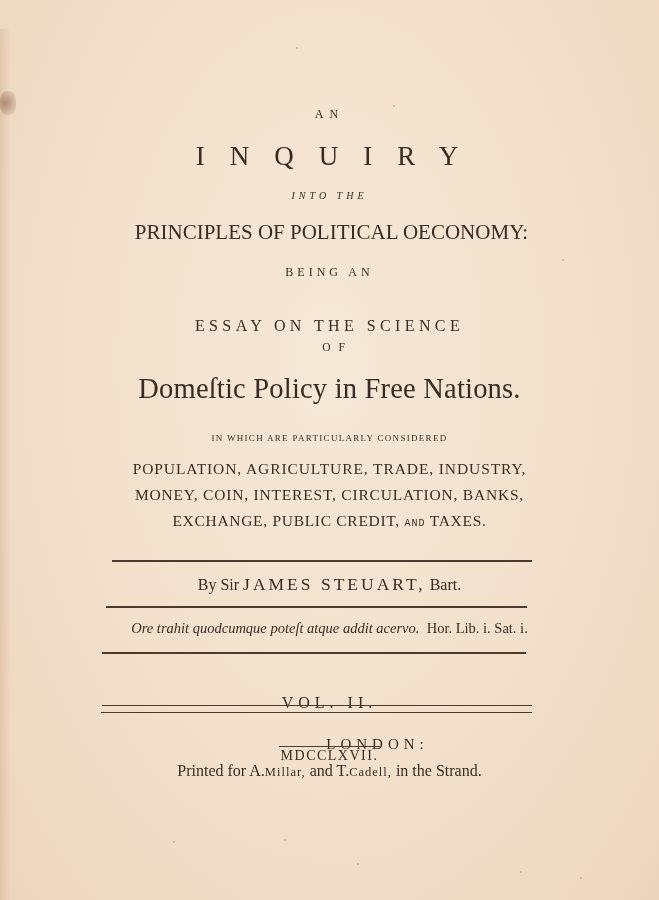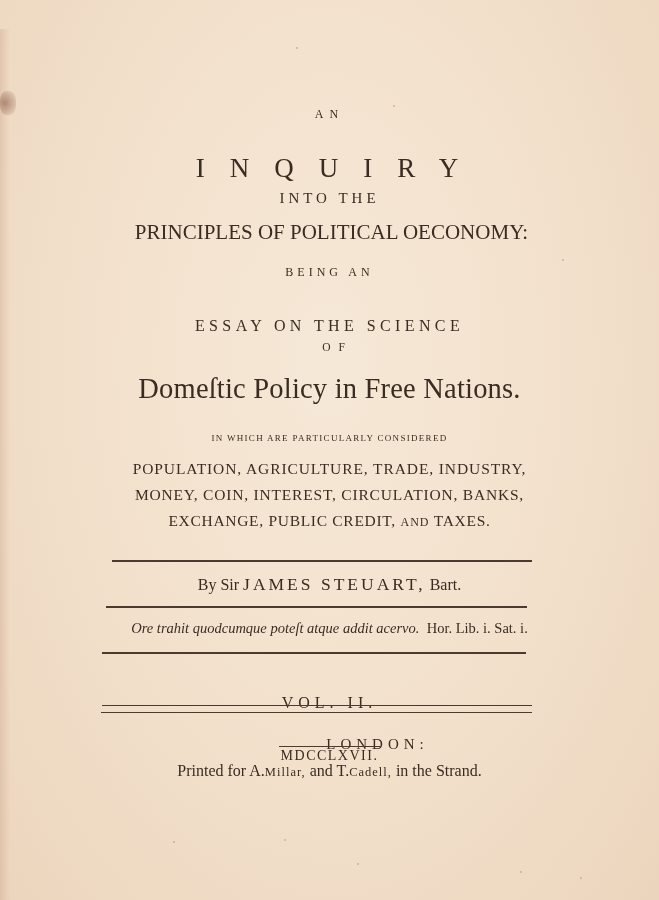--- a/index.html
+++ b/index.html
@@ -17,32 +17,32 @@
     position: absolute; left: 0; top: 62px; width: 16px; height: 24px;
     background: radial-gradient(ellipse at 30% 50%, #b08a74 0%, rgba(176,138,116,0.4) 60%, rgba(0,0,0,0) 100%);
     border-radius: 40%;
   }
   .edge-shade {
     position: absolute; left: 0; top: 0; width: 10px; height: 900px;
     background: linear-gradient(90deg, rgba(200,160,130,0.35), rgba(0,0,0,0));
   }
   .line { position: absolute; left: 0; width: 659px; text-align: center; white-space: nowrap; }
   .l-an { top: 78px; font-size: 12px; letter-spacing: 6px; }
-  .l-inquiry { top: 124px; font-size: 27px; letter-spacing: 25px; padding-left: 20px; box-sizing: border-box; }
-  .l-into { top: 161px; font-size: 15px; letter-spacing: 4px; }
+  .l-inquiry { top: 112px; font-size: 27px; letter-spacing: 25px; padding-left: 20px; box-sizing: border-box; }
+  .l-into { top: 161px; font-size: 10px; letter-spacing: 4px; font-style: italic; }
   .l-principles { top: 191px; font-size: 21px; letter-spacing: 0px; padding-left: 4px; box-sizing: border-box;}
   .l-being { top: 236px; font-size: 12px; letter-spacing: 4px; }
   .l-essay { top: 288px; font-size: 16px; letter-spacing: 4.4px; }
   .l-of { top: 312px; font-size: 11.5px; letter-spacing: 8px; padding-left: 16px; box-sizing:border-box; }
   .l-domestic { top: 344px; font-size: 28.5px; letter-spacing: 0.2px; }
   .l-inwhich { top: 404px; font-size: 9px; letter-spacing: 1.3px; }
   .l-pop1 { top: 431px; font-size: 15.5px; letter-spacing: 0.9px; }
   .l-pop2 { top: 457px; font-size: 15.5px; letter-spacing: 0.8px; }
   .l-pop3 { top: 483px; font-size: 15.5px; letter-spacing: 0.7px; }
-  .sc { font-size: 12px; letter-spacing: 1px; }
+  .sc { font-size: 10px; letter-spacing: 1px; font-family: Liberation Mono, monospace; }
   .rule { position: absolute; height: 0; border-top: 2px solid #4b3a2e; }
   .r1 { left: 112px; width: 420px; top: 531px; }
   .l-by { top: 545px; font-size: 16px; }
   .l-by .caps { font-size: 17.5px; letter-spacing: 3px; }
   .r2 { left: 106px; width: 421px; top: 577px; }
   .l-ore { top: 591px; font-size: 14.5px; text-align: center; }
   .l-ore .it { font-style: italic; }
   .r3 { left: 102px; width: 424px; top: 623px; }
   .l-vol { top: 665px; font-size: 16px; letter-spacing: 5px; }
   .r4 { left: 102px; width: 430px; top: 676px; border-top-width: 1.5px; }

